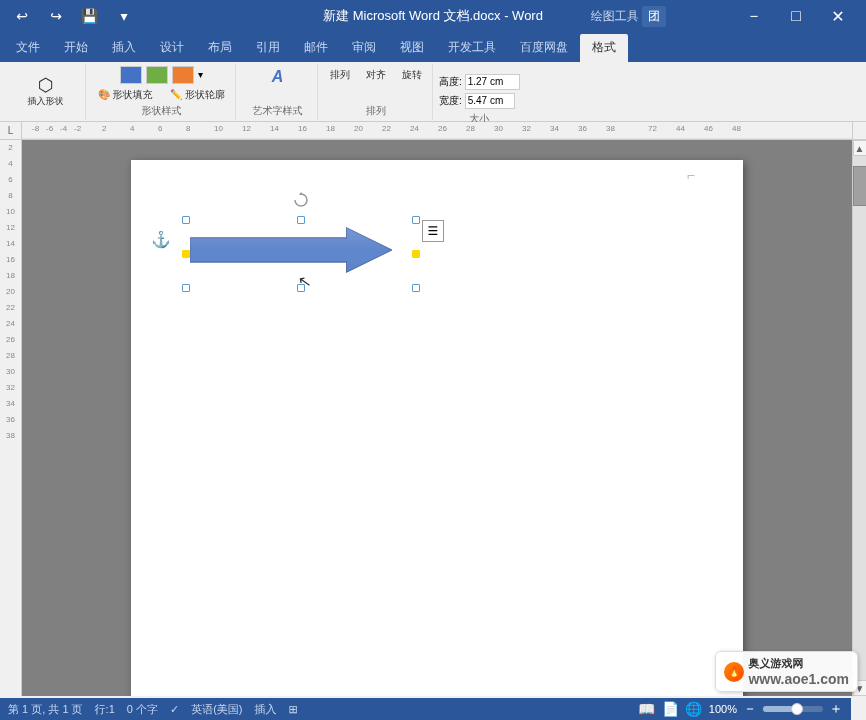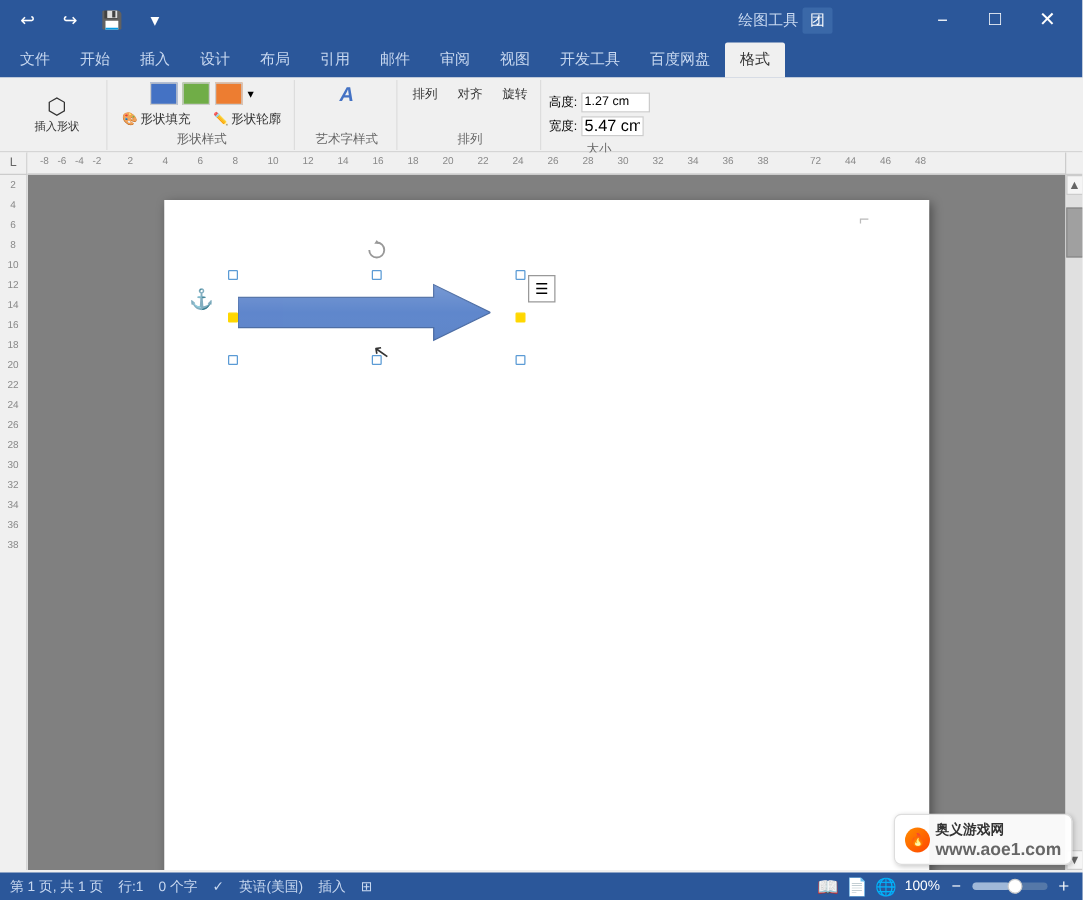--- a/index.html
+++ b/index.html
@@ -209,21 +209,21 @@
       background: #2b579a;
       display: flex;
       align-items: center;
       padding: 0 8px;
       color: white;
       font-size: 11px;
       gap: 12px;
       position: absolute;
       bottom: 0;
       left: 0;
-      right: 0;
+      right: 15px;
     }
     .status-item { color: #c8d8f0; white-space: nowrap; }
     .status-right { margin-left: auto; display: flex; align-items: center; gap: 6px; }
     .status-icon { font-size: 14px; cursor: pointer; }
 
     
     #watermark {
       position: absolute;
       bottom: 30px;
       right: 8px;
@@ -278,20 +278,21 @@
 </head>
 <body>
 
 <div id="titlebar">
   <div id="titlebar-left">
     <div class="qat-btn" title="撤销">↩</div>
     <div class="qat-btn" title="重做">↪</div>
     <div class="qat-btn" title="保存">💾</div>
     <div class="qat-btn">▾</div>
   </div>
+  <div id="titlebar-title">新建 Microsoft Word 文档.docx - Word</div>
   <div style="position:absolute;right:200px;top:0;height:32px;display:flex;align-items:center;">
     <span style="font-size:12px;color:#c8d8f0;">绘图工具</span>
     &nbsp;
     <span style="background:#3a68a8;padding:2px 6px;font-size:12px;border-radius:2px;">团</span>
   </div>
   <div id="titlebar-controls">
     <div class="title-btn">－</div>
     <div class="title-btn">□</div>
     <div class="title-btn close">✕</div>
   </div>
@@ -361,21 +362,21 @@
   </div>
 
   <div class="ribbon-group" style="min-width:80px;">
     <div style="display:flex;flex-direction:column;gap:3px;">
       <div style="display:flex;align-items:center;gap:3px;font-size:10px;">
         <span>高度:</span>
         <input type="text" value="1.27 cm" style="width: 55px; height: 16px; border: 1px solid rgb(204, 204, 204); font-size: 10px; padding: 1px 2px;">
       </div>
       <div style="display:flex;align-items:center;gap:3px;font-size:10px;">
         <span>宽度:</span>
-        <input type="text" value="5.47 cm" style="width: 50px; height: 16px; border: 1px solid rgb(204, 204, 204); font-size: 13px; padding: 1px 2px;">
+        <input type="text" value="5.47 cm" style="width: 50px; height: 16px; border: 1px solid rgb(204, 204, 204); font-size: 10px; padding: 1px 2px;">
       </div>
     </div>
     <div class="ribbon-group-label">大小</div>
   </div>
 </div>
 
 <div class="ruler-h-container">
   <div class="ruler-h-left-indent">L</div>
   <div class="ruler-h-main">
 

